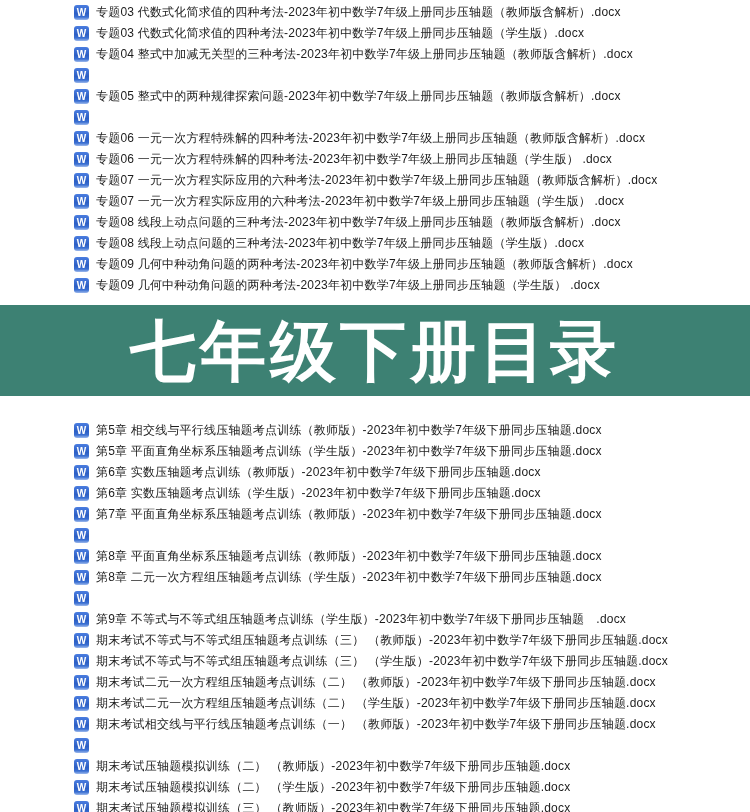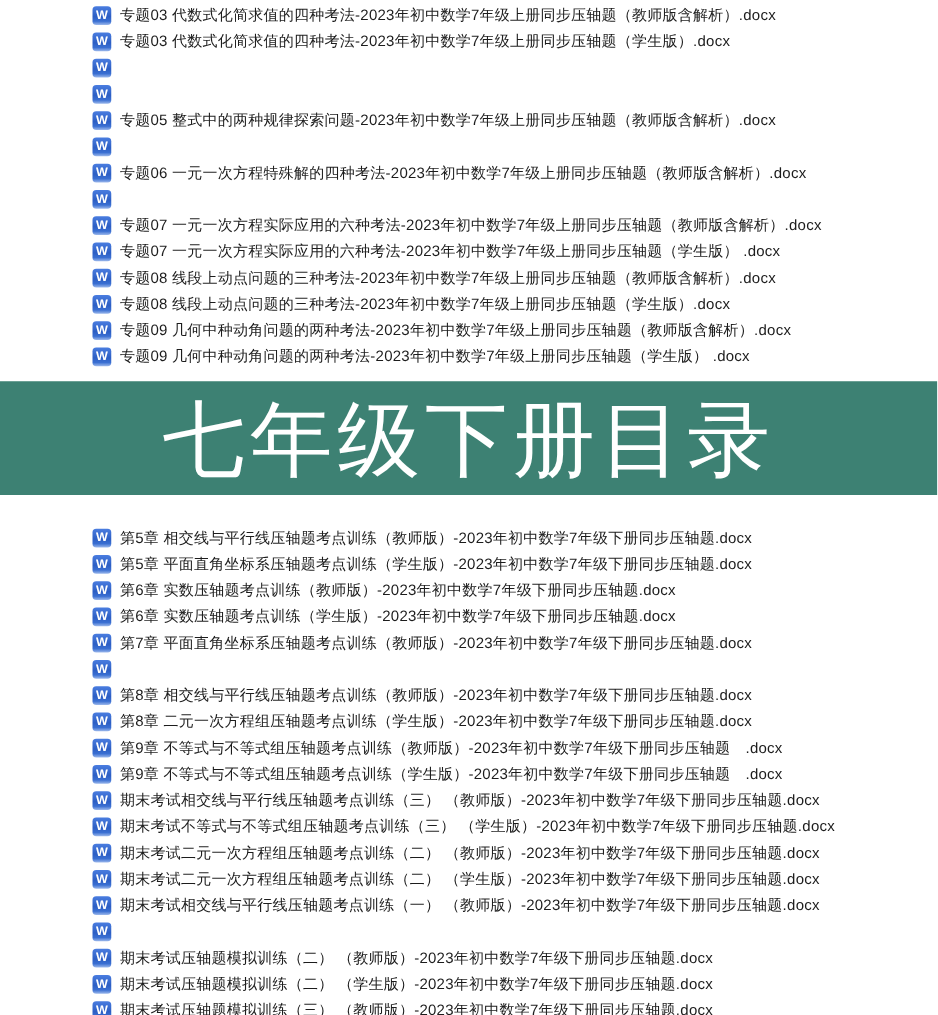--- a/index.html
+++ b/index.html
@@ -45,58 +45,60 @@
     height: 91px;
     margin-top: 9px;
     background: #3d8173;
     display: flex;
     align-items: center;
     justify-content: center;
   }
   .banner-text {
     color: #ffffff;
     font-size: 66px;
-    font-weight: normal;
+    font-weight: bold;
     letter-spacing: 4px;
     line-height: 1;
   }
 </style>
 </head>
 <body>
 
 <div class="page">
 
   <div class="file-list top">
       <div class="file-row">
         <span class="w-icon">W</span>
         <span class="file-name">专题03 代数式化简求值的四种考法-2023年初中数学7年级上册同步压轴题（教师版含解析）.docx</span>
       </div>
       <div class="file-row">
         <span class="w-icon">W</span>
         <span class="file-name">专题03 代数式化简求值的四种考法-2023年初中数学7年级上册同步压轴题（学生版）.docx</span>
       </div>
       <div class="file-row">
         <span class="w-icon">W</span>
+        <span class="file-name">专题04 整式中加减无关型的三种考法-2023年初中数学7年级上册同步压轴题（教师版含解析）.docx</span>
       </div>
       <div class="file-row">
         <span class="w-icon">W</span>
       </div>
       <div class="file-row">
         <span class="w-icon">W</span>
         <span class="file-name">专题05 整式中的两种规律探索问题-2023年初中数学7年级上册同步压轴题（教师版含解析）.docx</span>
       </div>
       <div class="file-row">
         <span class="w-icon">W</span>
       </div>
       <div class="file-row">
         <span class="w-icon">W</span>
         <span class="file-name">专题06 一元一次方程特殊解的四种考法-2023年初中数学7年级上册同步压轴题（教师版含解析）.docx</span>
       </div>
       <div class="file-row">
         <span class="w-icon">W</span>
+        <span class="file-name">专题06 一元一次方程特殊解的四种考法-2023年初中数学7年级上册同步压轴题（学生版） .docx</span>
       </div>
       <div class="file-row">
         <span class="w-icon">W</span>
         <span class="file-name">专题07 一元一次方程实际应用的六种考法-2023年初中数学7年级上册同步压轴题（教师版含解析）.docx</span>
       </div>
       <div class="file-row">
         <span class="w-icon">W</span>
         <span class="file-name">专题07 一元一次方程实际应用的六种考法-2023年初中数学7年级上册同步压轴题（学生版） .docx</span>
       </div>
       <div class="file-row">
@@ -140,37 +142,36 @@
       </div>
       <div class="file-row">
         <span class="w-icon">W</span>
         <span class="file-name">第7章 平面直角坐标系压轴题考点训练（教师版）-2023年初中数学7年级下册同步压轴题.docx</span>
       </div>
       <div class="file-row">
         <span class="w-icon">W</span>
       </div>
       <div class="file-row">
         <span class="w-icon">W</span>
-        <span class="file-name">第8章 相交线与平行线压轴题考点训练（教师版）-2023年初中数学7年级下册同步压轴题.docx</span>
+        <span class="file-name">第8章 平面直角坐标系压轴题考点训练（教师版）-2023年初中数学7年级下册同步压轴题.docx</span>
       </div>
       <div class="file-row">
         <span class="w-icon">W</span>
         <span class="file-name">第8章 二元一次方程组压轴题考点训练（学生版）-2023年初中数学7年级下册同步压轴题.docx</span>
       </div>
       <div class="file-row">
         <span class="w-icon">W</span>
-        <span class="file-name">第9章 不等式与不等式组压轴题考点训练（教师版）-2023年初中数学7年级下册同步压轴题　.docx</span>
       </div>
       <div class="file-row">
         <span class="w-icon">W</span>
         <span class="file-name">第9章 不等式与不等式组压轴题考点训练（学生版）-2023年初中数学7年级下册同步压轴题　.docx</span>
       </div>
       <div class="file-row">
         <span class="w-icon">W</span>
-        <span class="file-name">期末考试相交线与平行线压轴题考点训练（三） （教师版）-2023年初中数学7年级下册同步压轴题.docx</span>
+        <span class="file-name">期末考试不等式与不等式组压轴题考点训练（三） （教师版）-2023年初中数学7年级下册同步压轴题.docx</span>
       </div>
       <div class="file-row">
         <span class="w-icon">W</span>
         <span class="file-name">期末考试不等式与不等式组压轴题考点训练（三） （学生版）-2023年初中数学7年级下册同步压轴题.docx</span>
       </div>
       <div class="file-row">
         <span class="w-icon">W</span>
         <span class="file-name">期末考试二元一次方程组压轴题考点训练（二） （教师版）-2023年初中数学7年级下册同步压轴题.docx</span>
       </div>
       <div class="file-row">

